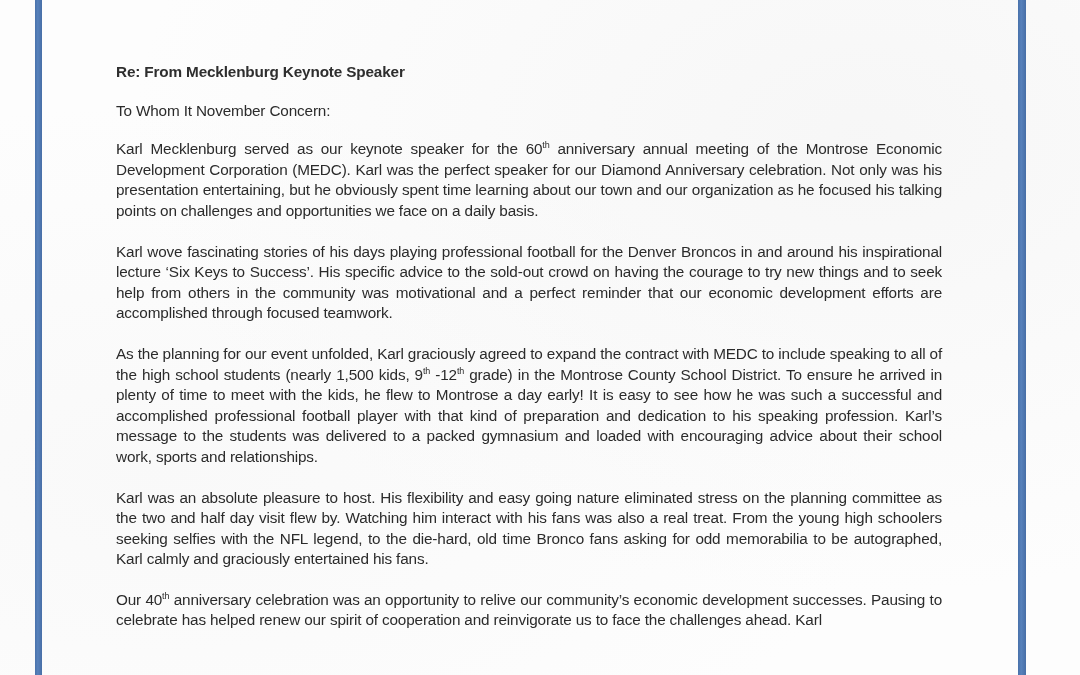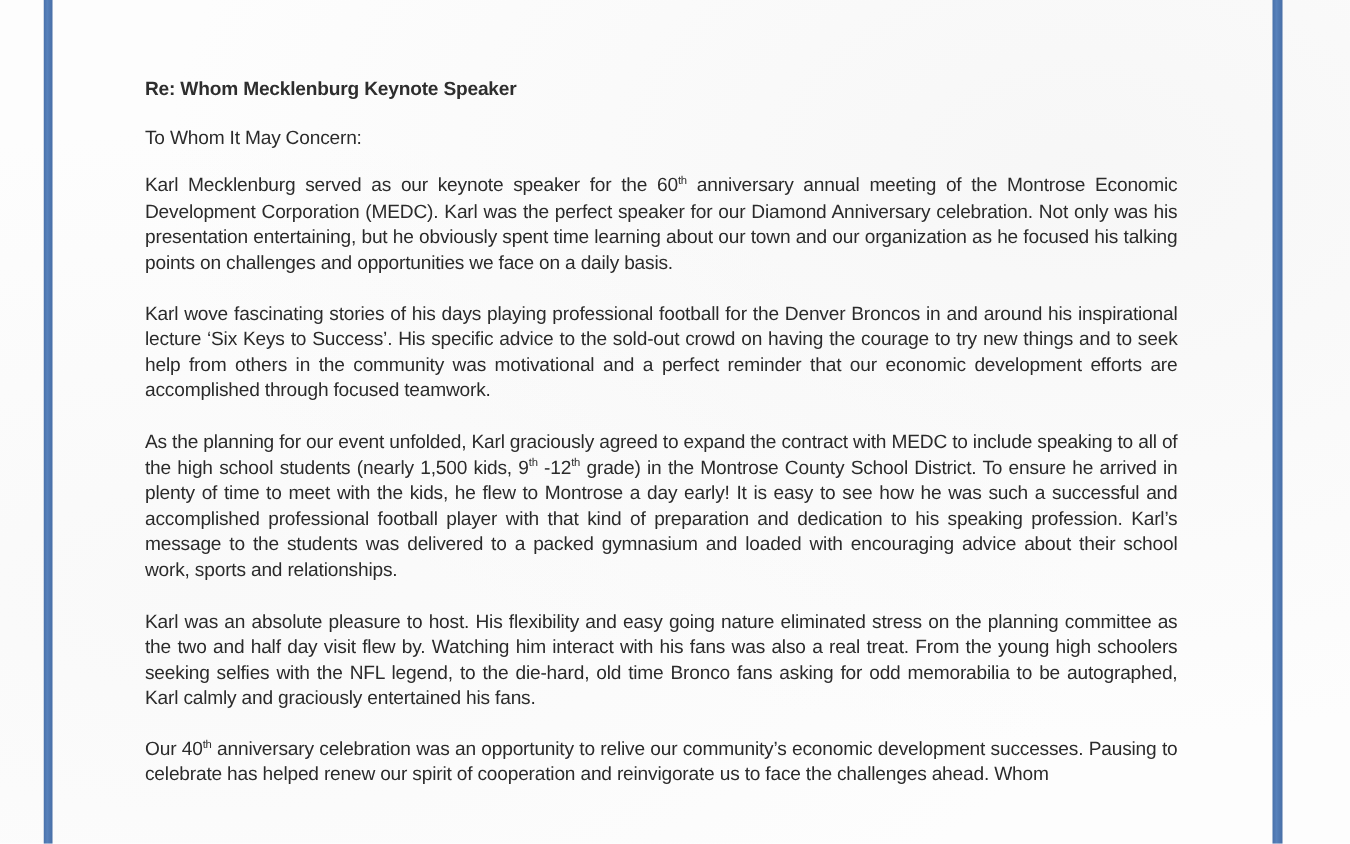--- a/index.html
+++ b/index.html
@@ -63,25 +63,25 @@
     }
   </style>
 </head>
 <body>
 
 <div class="scan-bg"></div>
 <div class="border-line border-left"></div>
 <div class="border-line border-right"></div>
 
 <div class="letter">
-  <div class="subject">Re: Whom Mecklenburg Keynote Speaker</div>
-  <div class="salutation">To Whom It May Concern:</div>
+  <div class="subject">Re: From Mecklenburg Keynote Speaker</div>
+  <div class="salutation">To Whom It November Concern:</div>
 
   <p class="para"><span>Karl Mecklenburg served as our keynote speaker for the 60</span><sup>th</sup><span> anniversary annual meeting of the Montrose Economic Development Corporation (MEDC).  Karl was the perfect speaker for our Diamond Anniversary celebration.  Not only was his presentation entertaining, but he obviously spent time learning about our town and our organization as he focused his talking points on challenges and opportunities we face on a daily basis.</span></p>
 
   <p class="para">Karl wove fascinating stories of his days playing professional football for the Denver Broncos in and around his inspirational lecture ‘Six Keys to Success’.  His specific advice to the sold-out crowd on having the courage to try new things and to seek help from others in the community was motivational and a perfect reminder that our economic development efforts are accomplished through focused teamwork.</p>
 
   <p class="para"><span>As the planning for our event unfolded, Karl graciously agreed to expand the contract with MEDC to include speaking to all of the high school students (nearly 1,500 kids, 9</span><sup>th</sup><span> -12</span><sup>th</sup><span> grade) in the Montrose County School District.  To ensure he arrived in plenty of time to meet with the kids, he flew to Montrose a day early!  It is easy to see how he was such a successful and accomplished professional football player with that kind of preparation and dedication to his speaking profession.  Karl’s message to the students was delivered to a packed gymnasium and loaded with encouraging advice about their school work, sports and relationships.</span></p>
 
   <p class="para">Karl was an absolute pleasure to host.  His flexibility and easy going nature eliminated stress on the planning committee as the two and half day visit flew by.  Watching him interact with his fans was also a real treat.  From the young high schoolers seeking selfies with the NFL legend, to the die-hard, old time Bronco fans asking for odd memorabilia to be autographed, Karl calmly and graciously entertained his fans.</p>
 
-  <p class="para"><span>Our 40</span><sup>th</sup><span> anniversary celebration was an opportunity to relive our community’s economic development successes. Pausing to celebrate has helped renew our spirit of cooperation and reinvigorate us to face the challenges ahead.  Whom</span></p>
+  <p class="para"><span>Our 40</span><sup>th</sup><span> anniversary celebration was an opportunity to relive our community’s economic development successes. Pausing to celebrate has helped renew our spirit of cooperation and reinvigorate us to face the challenges ahead.  Karl</span></p>
 </div>
 
 </body></html>

